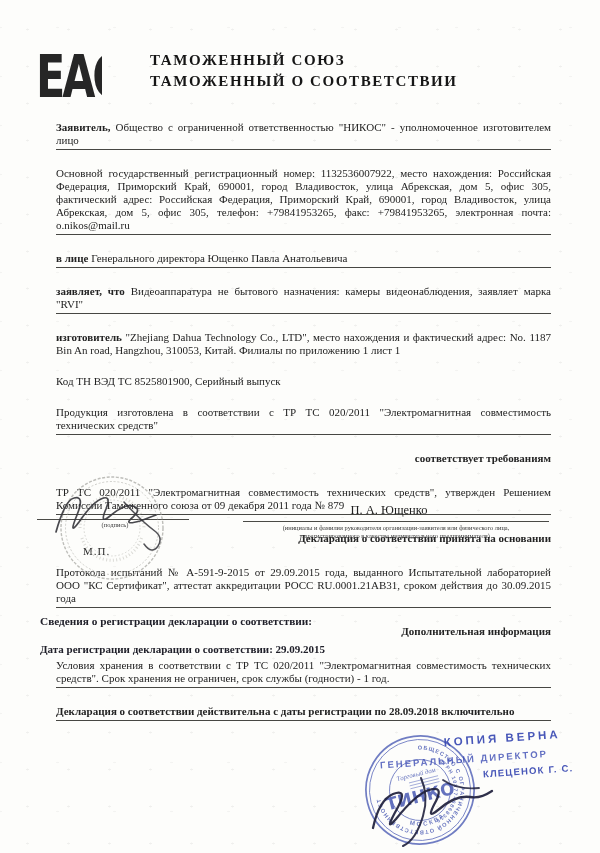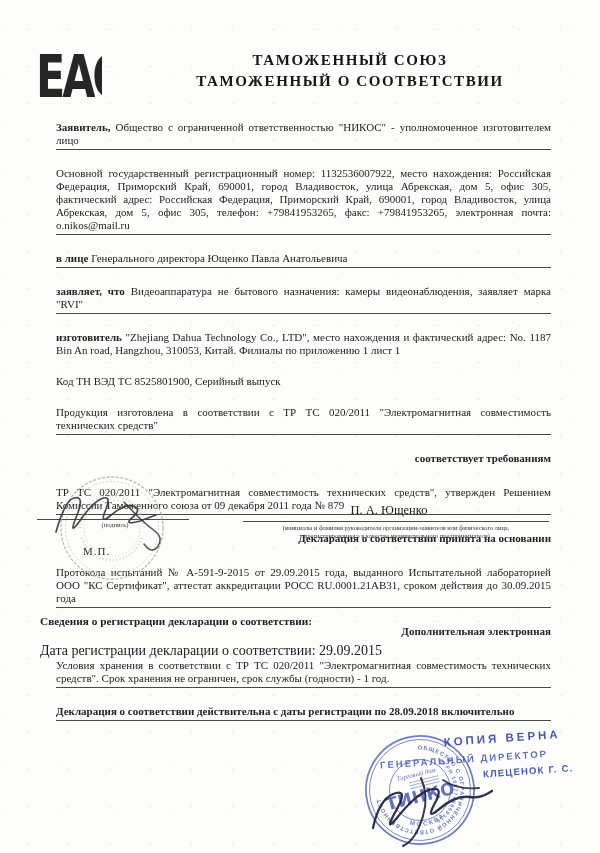--- a/index.html
+++ b/index.html
@@ -11,21 +11,21 @@
   .page::before{
     content:"";position:absolute;inset:0;pointer-events:none;
     background-image:
       radial-gradient(rgba(60,60,60,.07) 1px,transparent 1.2px),
       radial-gradient(rgba(60,60,60,.05) 1px,transparent 1.2px);
     background-size:41px 37px,57px 49px;
     background-position:7px 11px,29px 3px;
   }
   .eac{position:absolute;left:38px;top:42px;}
   .title{
-    position:absolute;left:150px;top:50px;width:400px;text-align:center;
+    position:absolute;left:150px;top:50px;width:400px;text-align:left;
     font-weight:bold;font-size:15px;letter-spacing:1.6px;line-height:21px;color:#161616;
   }
   .content{
     position:absolute;left:40px;top:104px;width:527px;
     font-size:11px;line-height:13px;color:#232323;
   }
   .content p{margin:16px;padding:1px 0;text-align:justify;}
   .content p.u{border-bottom:1px solid #474743;padding-bottom:2px;margin-bottom:1px;}
   .content p.hd{text-align:right;font-weight:bold;}
   .content p.gap{padding-top:4px;}
@@ -35,21 +35,21 @@
   .sig-line-left{position:absolute;left:37px;top:519px;width:152px;border-top:1px solid #4a4a46;}
   .sig-caption-left{position:absolute;left:60px;top:521px;width:110px;text-align:center;font-size:6.5px;color:#3c3c3c;}
   .mp-label{position:absolute;left:83px;top:545px;font-size:11px;color:#2a2a2a;letter-spacing:1px;}
   .head-name{position:absolute;left:239px;top:503px;width:300px;text-align:center;font-size:12.5px;color:#222;}
   .sig-line-right{position:absolute;left:243px;top:521px;width:306px;border-top:1px solid #4a4a46;}
   .sig-caption-right{position:absolute;left:238px;top:524px;width:316px;text-align:center;font-size:6.4px;line-height:8px;color:#3c3c3c;}
   .stamp-left{position:absolute;left:20px;top:468px;pointer-events:none;}
   
   .reg-info{position:absolute;left:40px;top:585px;font-size:11.3px;font-weight:bold;color:#20202a;margin-top:30px;}
   .reg-number{position:absolute;left:40px;top:616px;font-size:11.3px;font-weight:bold;color:#20202a;}
-  .reg-date{position:absolute;left:40px;top:643px;font-size:14px;font-weight:normal;color:#20202a;}
+  .reg-date{position:absolute;left:40px;top:643px;font-size:11px;font-weight:bold;color:#20202a;}
   .stamps-bottom{position:absolute;left:325px;top:710px;pointer-events:none;}
 </style>
 </head>
 <body>
 
 <div class="page">
 
   <div class="eac">
     <svg width="64" height="62" viewBox="0 0 64 62">
       <text x="-2" y="40" font-family="DejaVu Sans, sans-serif" font-weight="bold" font-size="42" fill="#141414" opacity="0.92" transform="scale(1.02,1.38)" letter-spacing="-3">ЕАС</text>
@@ -66,21 +66,21 @@
     <p class="u"><span>Основной государственный регистрационный номер: 1132536007922, место нахождения: Российская Федерация, Приморский Край, 690001, город Владивосток, улица Абрекская,  дом 5, офис 305, фактический адрес: Российская Федерация, Приморский Край, 690001, город Владивосток, улица Абрекская,  дом 5, офис 305, телефон: +79841953265, факс: +79841953265, электронная почта: o.nikos@mail.ru</span></p>
     <p class="u"><b>в лице</b><span> Генерального директора Ющенко Павла Анатольевича</span></p>
     <p class="u"><b>заявляет, что</b><span> Видеоаппаратура не бытового назначения: камеры видеонаблюдения, заявляет марка "RVI"</span></p>
     <p><b>изготовитель</b><span> "Zhejiang Dahua Technology Co., LTD", место нахождения и фактический адрес: No. 1187 Bin An road, Hangzhou,  310053, Китай. Филиалы по приложению 1 лист 1</span></p>
     <p><span>Код ТН ВЭД ТС 8525801900, Серийный выпуск</span></p>
     <p class="u"><span>Продукция изготовлена в соответствии с ТР ТС 020/2011 "Электромагнитная совместимость технических средств"</span></p>
     <p class="hd"><span>соответствует требованиям</span></p>
     <p class="u gap"><span>ТР ТС 020/2011 "Электромагнитная совместимость технических средств", утвержден Решением Комиссии Таможенного союза от 09 декабря 2011 года № 879</span></p>
     <p class="hd"><span>Декларация о соответствии принята на основании</span></p>
     <p class="u gap"><span>Протокола испытаний № А-591-9-2015 от 29.09.2015 года, выданного Испытательной лабораторией ООО "КС Сертификат", аттестат аккредитации РОСС RU.0001.21АВ31, сроком действия до 30.09.2015 года</span></p>
-    <p class="hd"><span>Дополнительная электронная</span></p>
+    <p class="hd"><span>Дополнительная информация</span></p>
     <p class="u gap"><span>Условия хранения в соответствии с ТР ТС 020/2011 "Электромагнитная совместимость технических средств".  Срок хранения не ограничен, срок службы (годности) - 1 год.</span></p>
     <p class="u bold-line"><span>Декларация о соответствии  действительна с даты регистрации по 28.09.2018 включительно</span></p>
   </div>
 
   <div class="sig-line-left"></div>
   <div class="sig-caption-left">(подпись)</div>
   <div class="mp-label">М.П.</div>
 
   <div class="head-name">П. А. Ющенко</div>
   <div class="sig-line-right"></div>

